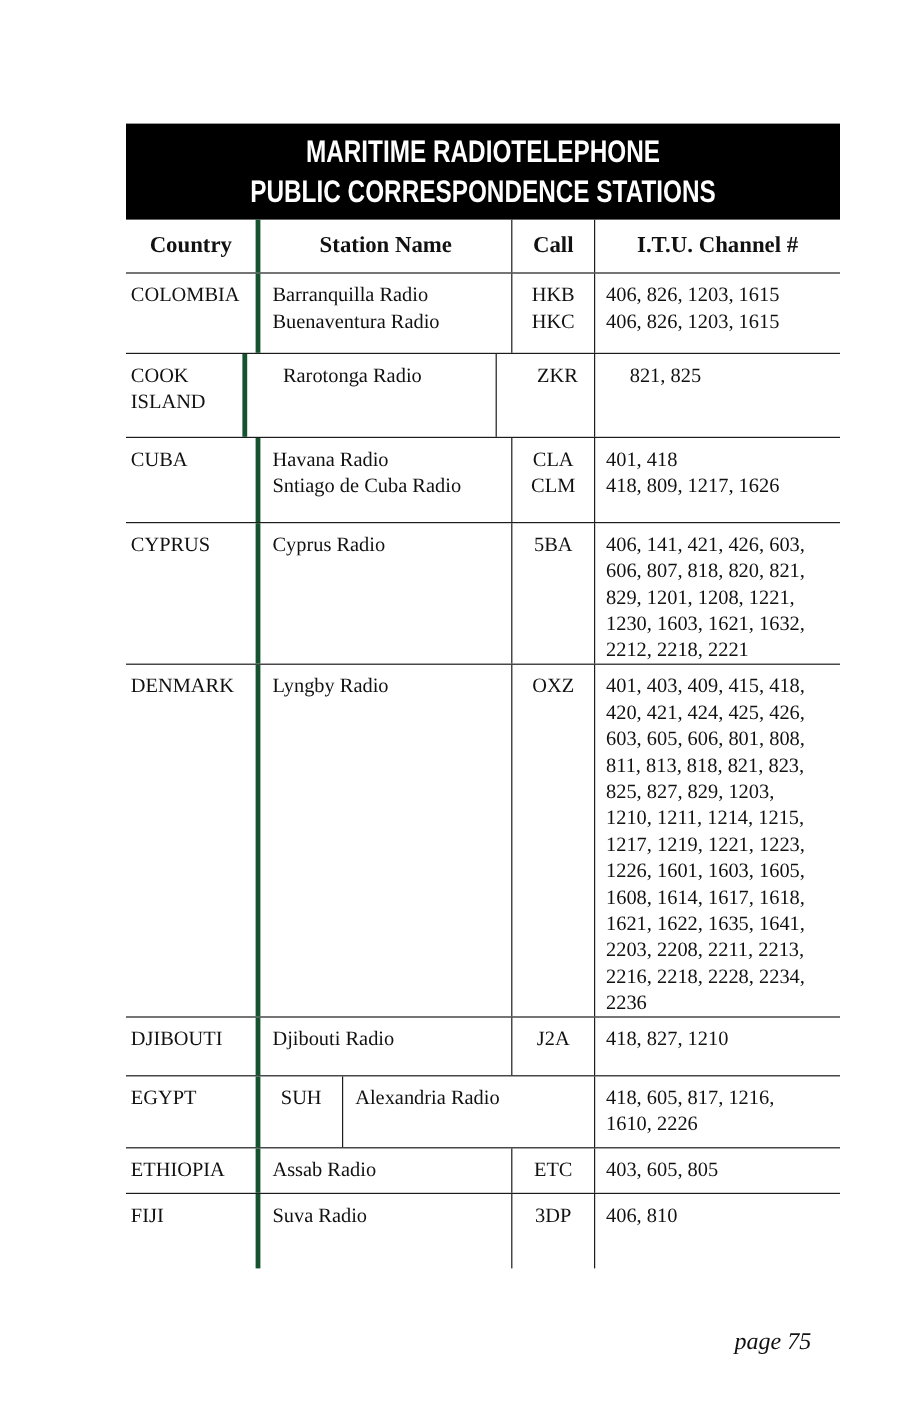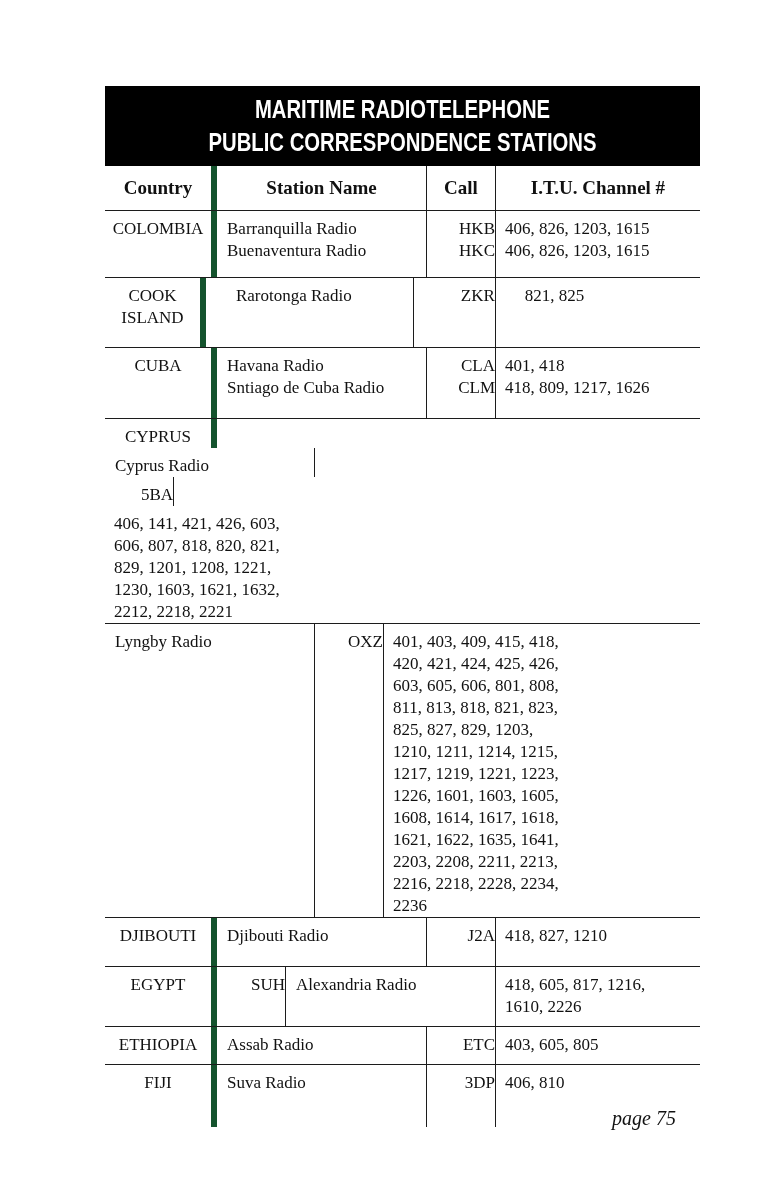--- a/index.html
+++ b/index.html
@@ -7,21 +7,21 @@
   .sheet {
     position:relative;
     width:770px; height:1190px;
     background:#ffffff;
     font-family:"Liberation Serif", serif;
     color:#111111;
     overflow:hidden;
   }
   .content {
     position:absolute;
-    left:105px; top:86px;
+    left:105px; top:103px;
     width:595px;
   }
   .banner {
     width:595px; height:80px;
     background:#000000;
     color:#ffffff;
     display:flex; flex-direction:column;
     justify-content:center;
     text-align:center;
   }
@@ -40,33 +40,33 @@
     border-bottom:1px solid #1c1c1c;
   }
   .trow.last { border-bottom:none;font-family:Liberation Serif, serif; }
   .cell {
     font-size:17px;
     line-height:22px;
     padding-top:7px;
   }
   .col-country {
     width:112px;
-    border-right:6px solid #14532d;
-    text-align:center;
+    border-right:4px solid #14532d;
+    text-align:left;
     padding-left:4px; padding-right:4px;
   }
   .col-station {
     width:210px;
     border-right:1px solid #1c1c1c;
     padding-left:10px; padding-right:8px;
   }
   .col-call {
     width:69px;
     border-right:1px solid #1c1c1c;
-    text-align:right;
+    text-align:center;
   }
   .col-chan {
     width:204px;
     padding-left:9px; padding-right:19px;
   }
   .thead { min-height:45px; }
   .thead .cell {
     font-weight:bold;
     font-size:19px;
     padding-top:0;
@@ -139,34 +139,35 @@
         <div class="cell col-call">
           <div>CLA</div>
           <div>CLM</div>
         </div>
         <div class="cell col-chan">
           <div>401, 418</div>
           <div>418, 809, 1217, 1626</div>
         </div>
       </div>
 
-      <div class="trow" style="min-height:112px;flex-direction:column;">
+      <div class="trow" style="min-height:112px;">
         <div class="cell col-country">CYPRUS</div>
         <div class="cell col-station">
           <div>Cyprus Radio</div>
         </div>
         <div class="cell col-call">
           <div>5BA</div>
         </div>
         <div class="cell col-chan">
           <div>406, 141, 421, 426, 603, 606, 807, 818, 820, 821, 829, 1201, 1208, 1221, 1230, 1603, 1621, 1632, 2212, 2218, 2221</div>
         </div>
       </div>
 
       <div class="trow" style="min-height:285px;">
+        <div class="cell col-country">DENMARK</div>
         <div class="cell col-station">
           <div>Lyngby Radio</div>
         </div>
         <div class="cell col-call">
           <div>OXZ</div>
         </div>
         <div class="cell col-chan">
           <div>401, 403, 409, 415, 418, 420, 421, 424, 425, 426, 603, 605, 606, 801, 808, 811, 813, 818, 821, 823, 825, 827, 829, 1203, 1210, 1211, 1214, 1215, 1217, 1219, 1221, 1223, 1226, 1601, 1603, 1605, 1608, 1614, 1617, 1618, 1621, 1622, 1635, 1641, 2203, 2208, 2211, 2213, 2216, 2218, 2228, 2234, 2236</div>
         </div>
       </div>

